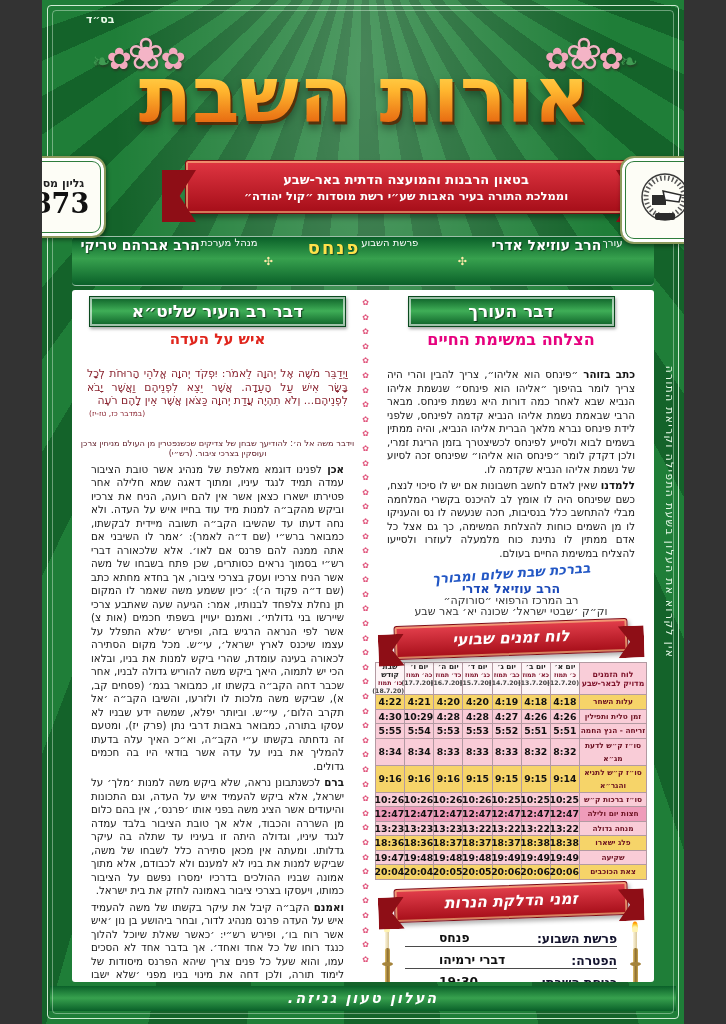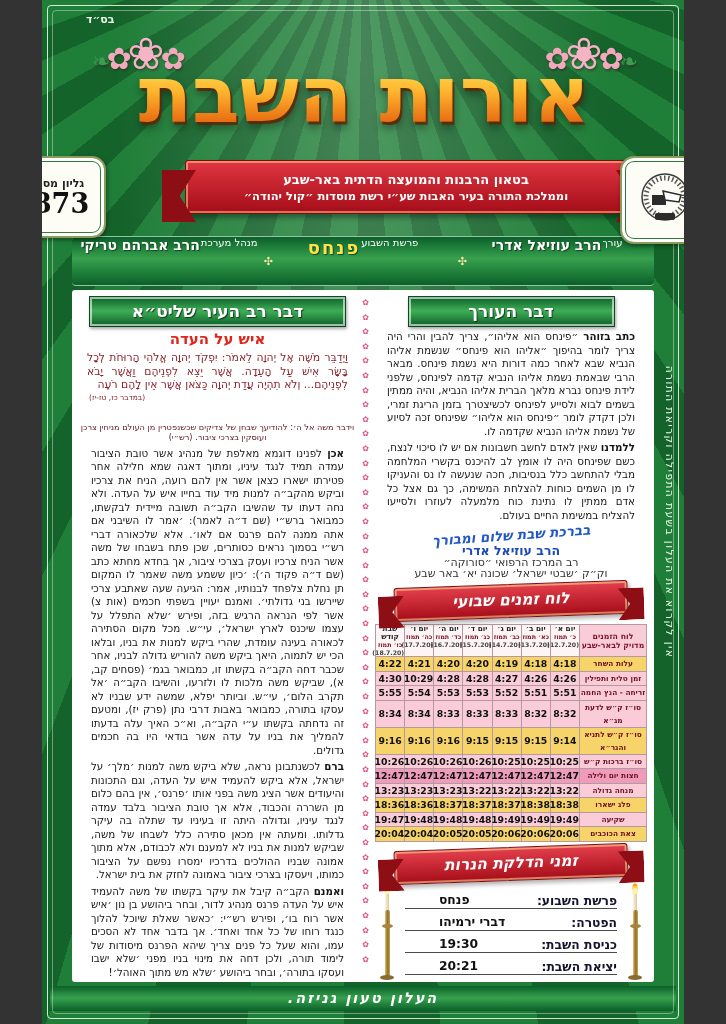--- a/index.html
+++ b/index.html
@@ -58,21 +58,21 @@
   .col-right{width:272px;flex:0 0 272px;}
   .col-left{flex:1;min-width:0;}
   .separator{flex:0 0 13px;color:#e0527a;font-size:8px;line-height:14.6px;text-align:center;white-space:pre-line;overflow:hidden;padding-top:2px;}
 
   .head-box{margin:2px auto 3px;height:29px;line-height:29px;
     background:linear-gradient(180deg,#0c5f27,#3fae57 48%,#0c5f27);
     border:1.5px solid #0a4a1e;border-radius:0;
     box-shadow:inset 0 0 0 2px rgba(255,255,255,.6),1px 2px 3px rgba(0,0,0,.35);
     color:#fff;font-weight:bold;text-align:center;font-size:17px;text-shadow:1px 1px 1px rgba(0,0,0,.6);}
   .hb-editor{width:205px;} .hb-rav{width:255px;}
-  .sub-title{text-align:center;font-weight:bold;margin:1px 0 3px;}
+  .sub-title{text-align:center;font-weight:bold;margin:1px 0 19px;}
   .sub-editor{color:#e6017e;font-size:16px;}
   .sub-rav{color:#e0251c;font-size:15px;}
 
   .para{font-size:10.3px;line-height:13.5px;text-align:justify;color:#161616;margin:0 12px 3px;}
   .para .lead{font-weight:bold;}
 
   .verse{color:#8a2430;font-size:10.8px;line-height:13.5px;text-align:justify;padding:0 8px;margin-bottom:1px;}
   .verse-ref{text-align:left;color:#8a2430;font-size:7.5px;padding:0 10px;margin-bottom:20px;}
   .rashi{color:#5a1520;font-size:8.2px;line-height:10.5px;text-align:center;margin-bottom:4px;}
   .closing{font-weight:bold;font-size:11px;text-align:center;margin-top:3px;color:#111;letter-spacing:.5px;}
@@ -170,20 +170,21 @@
     <div class="info-cell">
       <div class="info-label">מנהל מערכת</div>
       <div class="info-name">הרב אברהם טריקי</div>
     </div>
   </div>
 
   <div class="content">
 
     <div class="col-right">
       <div class="head-box hb-editor">דבר העורך</div>
+      <div class="sub-title sub-editor">הצלחה במשימת החיים</div>
       <div>
   <p class="para"><span class="lead">כתב בזוהר</span><span class="rest"> ״פינחס הוא אליהו״, צריך להבין והרי היה צריך לומר בהיפוך ״אליהו הוא פינחס״ שנשמת אליהו הנביא שבא לאחר כמה דורות היא נשמת פינחס. מבאר הרבי שבאמת נשמת אליהו הנביא קדמה לפינחס, שלפני לידת פינחס נברא מלאך הברית אליהו הנביא, והיה ממתין בשמים לבוא ולסייע לפינחס לכשיצטרך בזמן הריגת זמרי, ולכן דקדק לומר ״פינחס הוא אליהו״ שפינחס זכה לסיוע של נשמת אליהו הנביא שקדמה לו.</span></p>
 
   <p class="para"><span class="lead">ללמדנו</span><span class="rest"> שאין לאדם לחשב חשבונות אם יש לו סיכוי לנצח, כשם שפינחס היה לו אומץ לב להיכנס בקשרי המלחמה מבלי להתחשב כלל בנסיבות, חכה שנעשה לו נס והעניקו לו מן השמים כוחות להצלחת המשימה, כך גם אצל כל אדם ממתין לו נתינת כוח מלמעלה לעוזרו ולסייעו להצליח במשימת החיים בעולם.</span></p>
 </div>
       <div class="signature">
         <div class="sig-script">בברכת שבת שלום ומבורך</div>
         <div class="sig-name">הרב עוזיאל אדרי</div>
         <div class="sig-role">רב המרכז הרפואי ״סורוקה״</div>
         <div class="sig-role">וק״ק ׳שבטי ישראל׳ שכונה יא׳ באר שבע</div>

